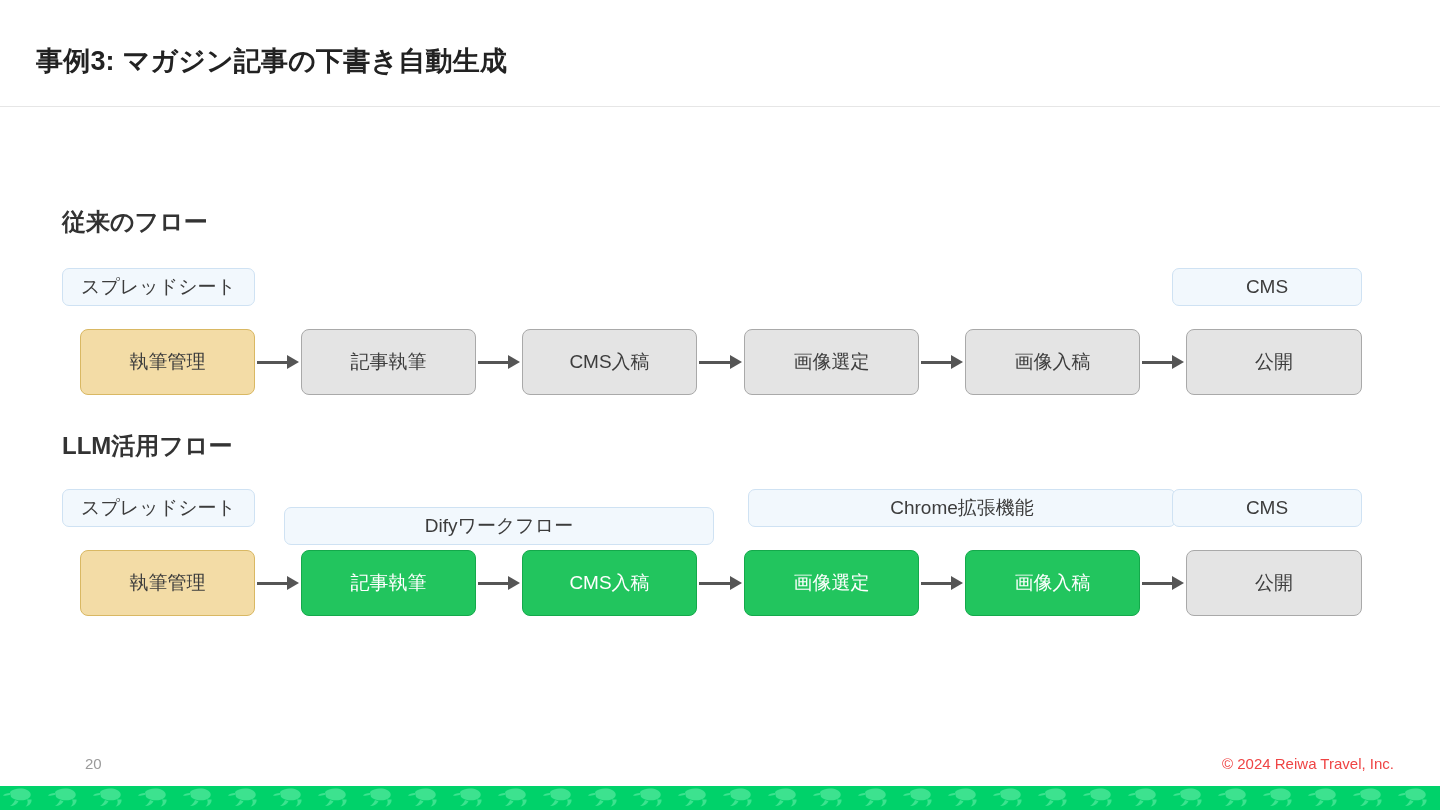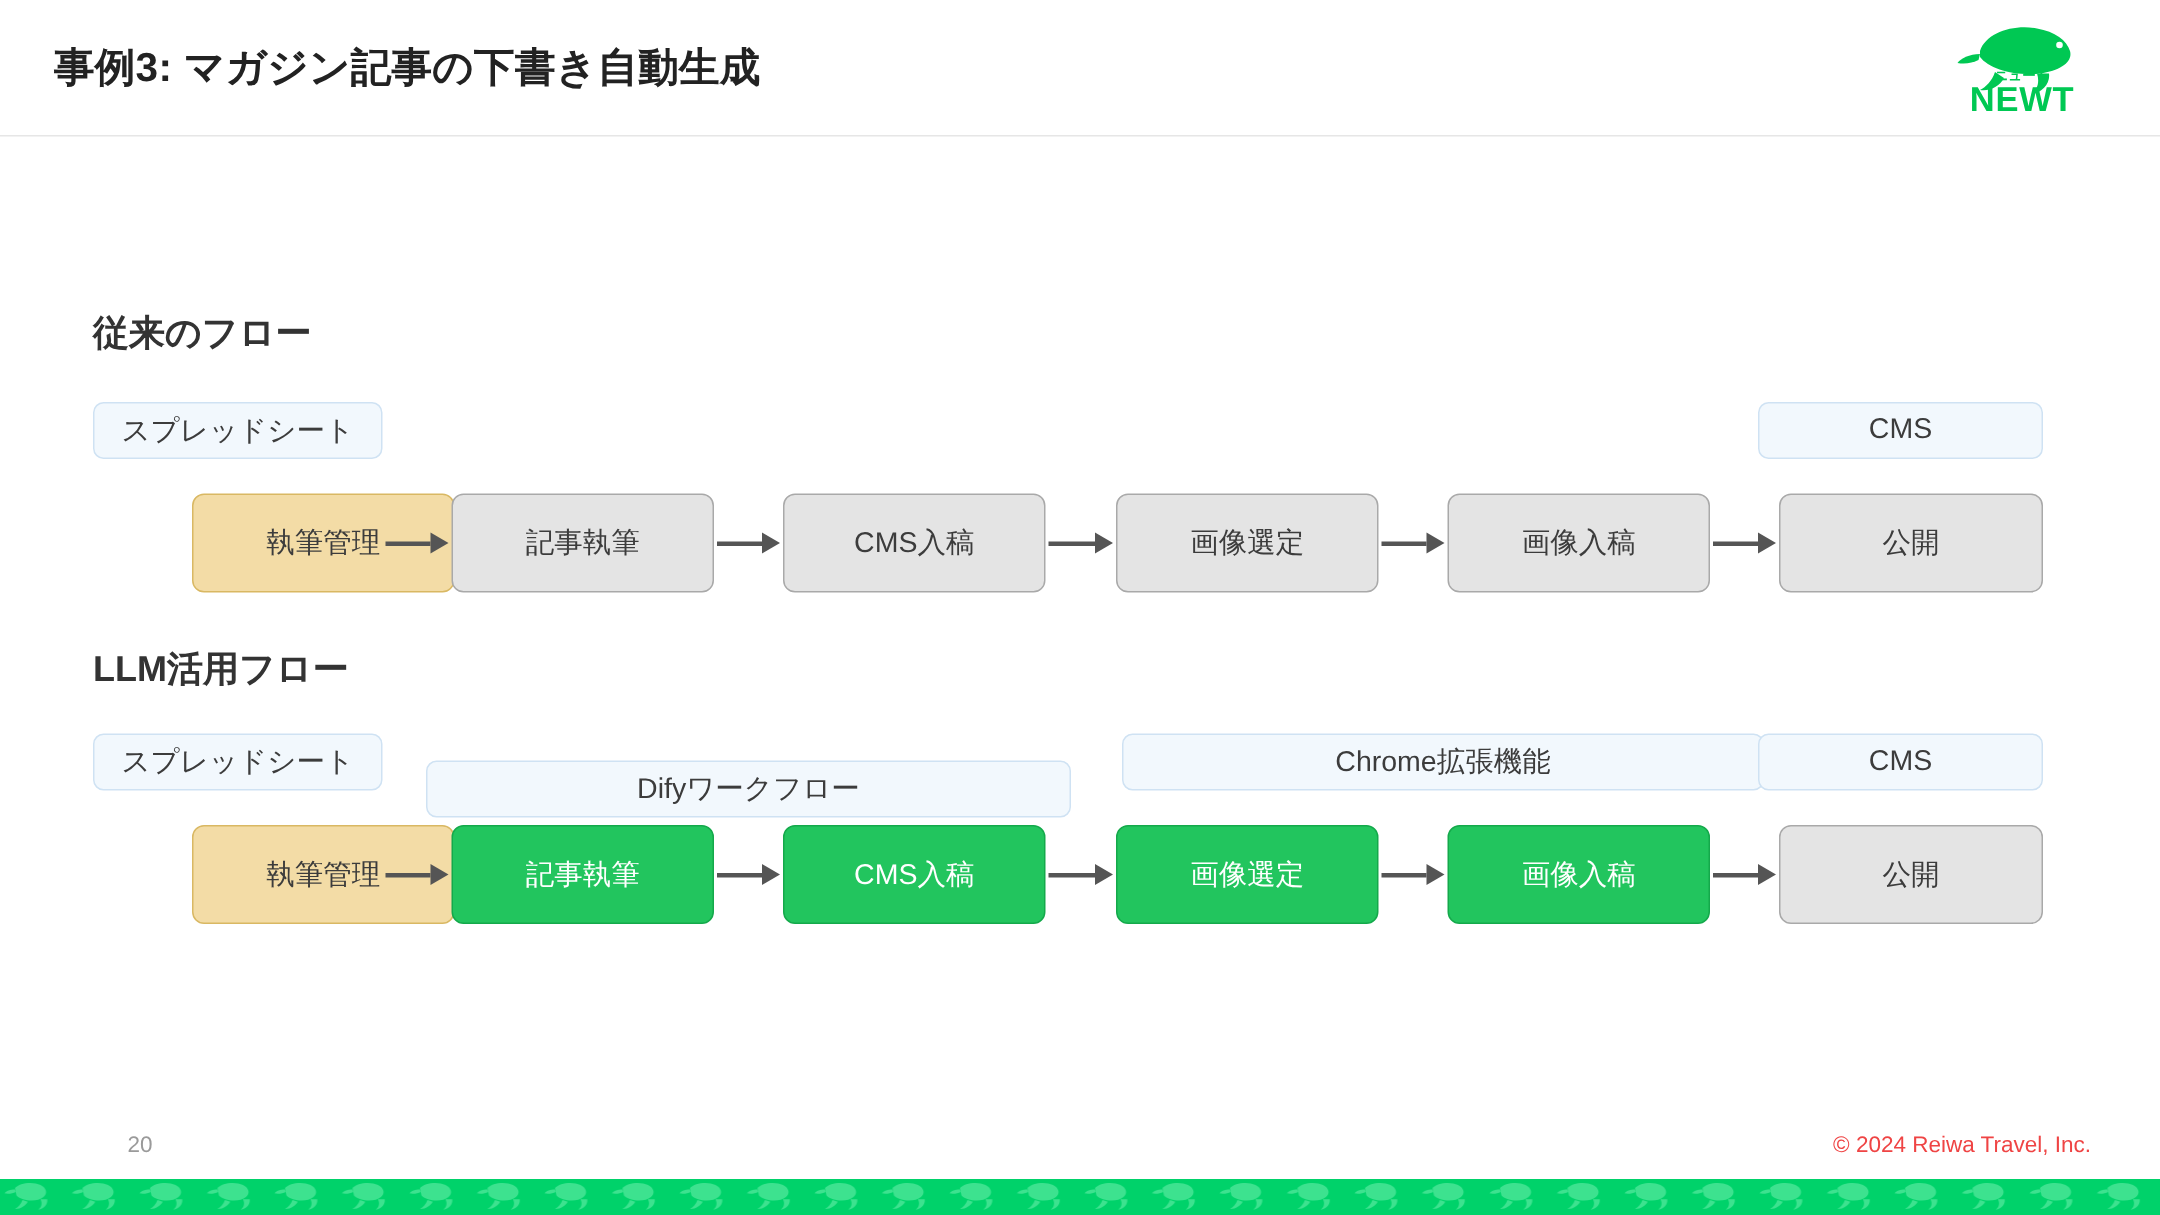--- a/index.html
+++ b/index.html
@@ -11,21 +11,21 @@
     height: 810px;
     background: #ffffff;
     font-family: "Liberation Sans", "DejaVu Sans", sans-serif;
     overflow: hidden;
     position: relative;
   }
 
   
   .slide-header {
     position: absolute;
-    left: 0; top: 0;
+    left: 0; top: 16px;
     width: 1440px;
     height: 91px;
     border-bottom: 1px solid #e6e6e6;
     box-sizing: border-box;
   }
   .slide-title {
     position: absolute;
     left: 36px;
     top: 27px;
     font-size: 27px;
@@ -86,21 +86,20 @@
   }
   .step-gray {
     background: #e4e4e4;
     border: 1px solid #a9a9a9;
     color: #3c3c3c;
   }
   .step-orange {
     background: #f3dca6;
     border: 1px solid #d9b863;
     color: #3c3c3c;
-    margin-left: 48px;
   }
   .step-green {
     background: #22c55e;
     border: 1px solid #14a94b;
     color: #ffffff;
   }
 
   
   .arrow {
     position: absolute;
@@ -150,33 +149,20 @@
     overflow: hidden;
   }
   .bottom-strip svg { display: block; }
 </style>
 </head>
 <body>
 
 <div class="slide-header">
   <div class="slide-title">事例3: マガジン記事の下書き自動生成</div>
 
-  <div class="logo">
-    <svg width="96" height="72" viewBox="0 0 96 72">
-      <g fill="#00c853">
-        <path d="M20 26 C24 14, 42 8, 58 11 C70 13, 78 19, 80 26 C82 33, 74 39, 60 41 C44 43, 26 38, 20 30 Z"></path>
-        <path d="M20 28 C13 28, 7 31, 5 34 C10 35, 15 34, 19 32 Z"></path>
-        <path d="M30 40 C28 46, 24 50, 20 52 C26 53, 33 50, 36 44 Z"></path>
-        <path d="M58 41 C60 47, 58 52, 54 55 C61 54, 67 48, 66 41 Z"></path>
-        <circle cx="73" cy="22" r="2.2" fill="#ffffff"></circle>
-      </g>
-      <text x="48" y="45" text-anchor="middle" font-family="'Liberation Sans', sans-serif" font-size="9" font-weight="bold" fill="#00c853">ニュート</text>
-      <text x="48" y="66" text-anchor="middle" font-family="'Liberation Sans', sans-serif" font-size="23" font-weight="bold" letter-spacing="0.5" fill="#00c853">NEWT</text>
-    </svg>
-  </div>
 </div>
 
 <div class="section-heading heading-legacy">従来のフロー</div>
 
 <div class="abs sys-box" style="left:62px; top:268px; width:193px;">
   <span>スプレッドシート</span>
 </div>
 <div class="abs sys-box" style="left:1172px; top:268px; width:190px;">
   <span>CMS</span>
 </div>

